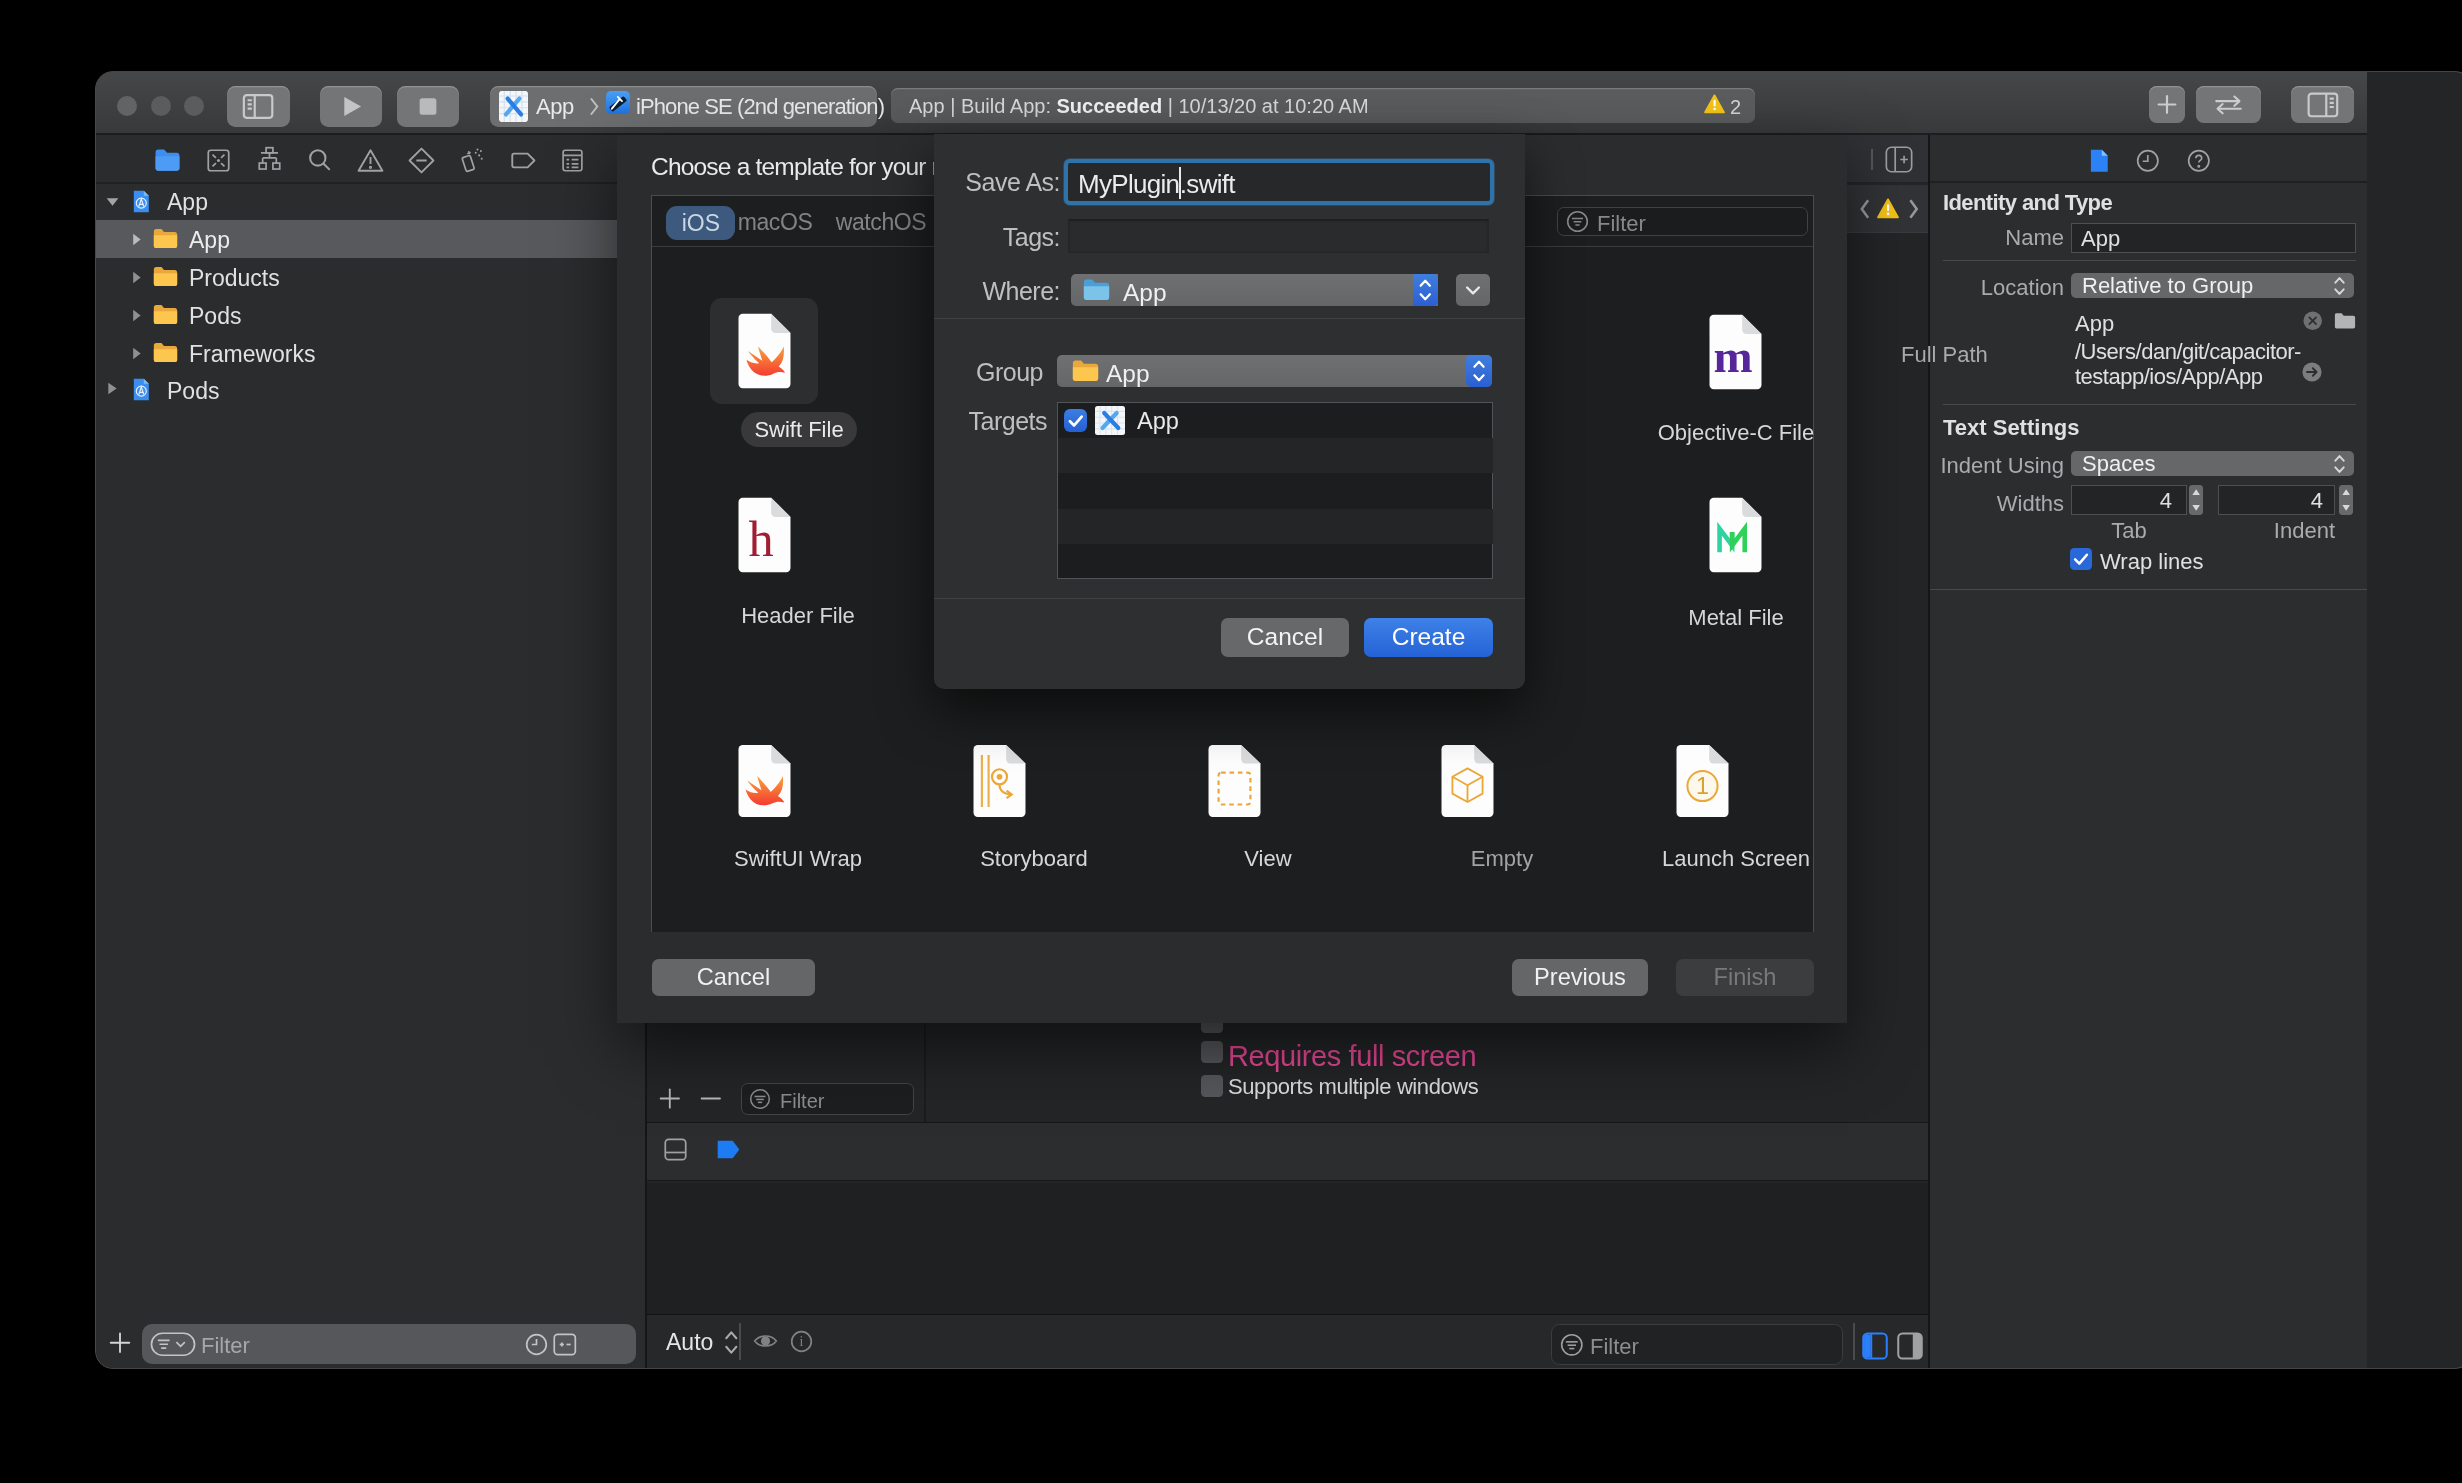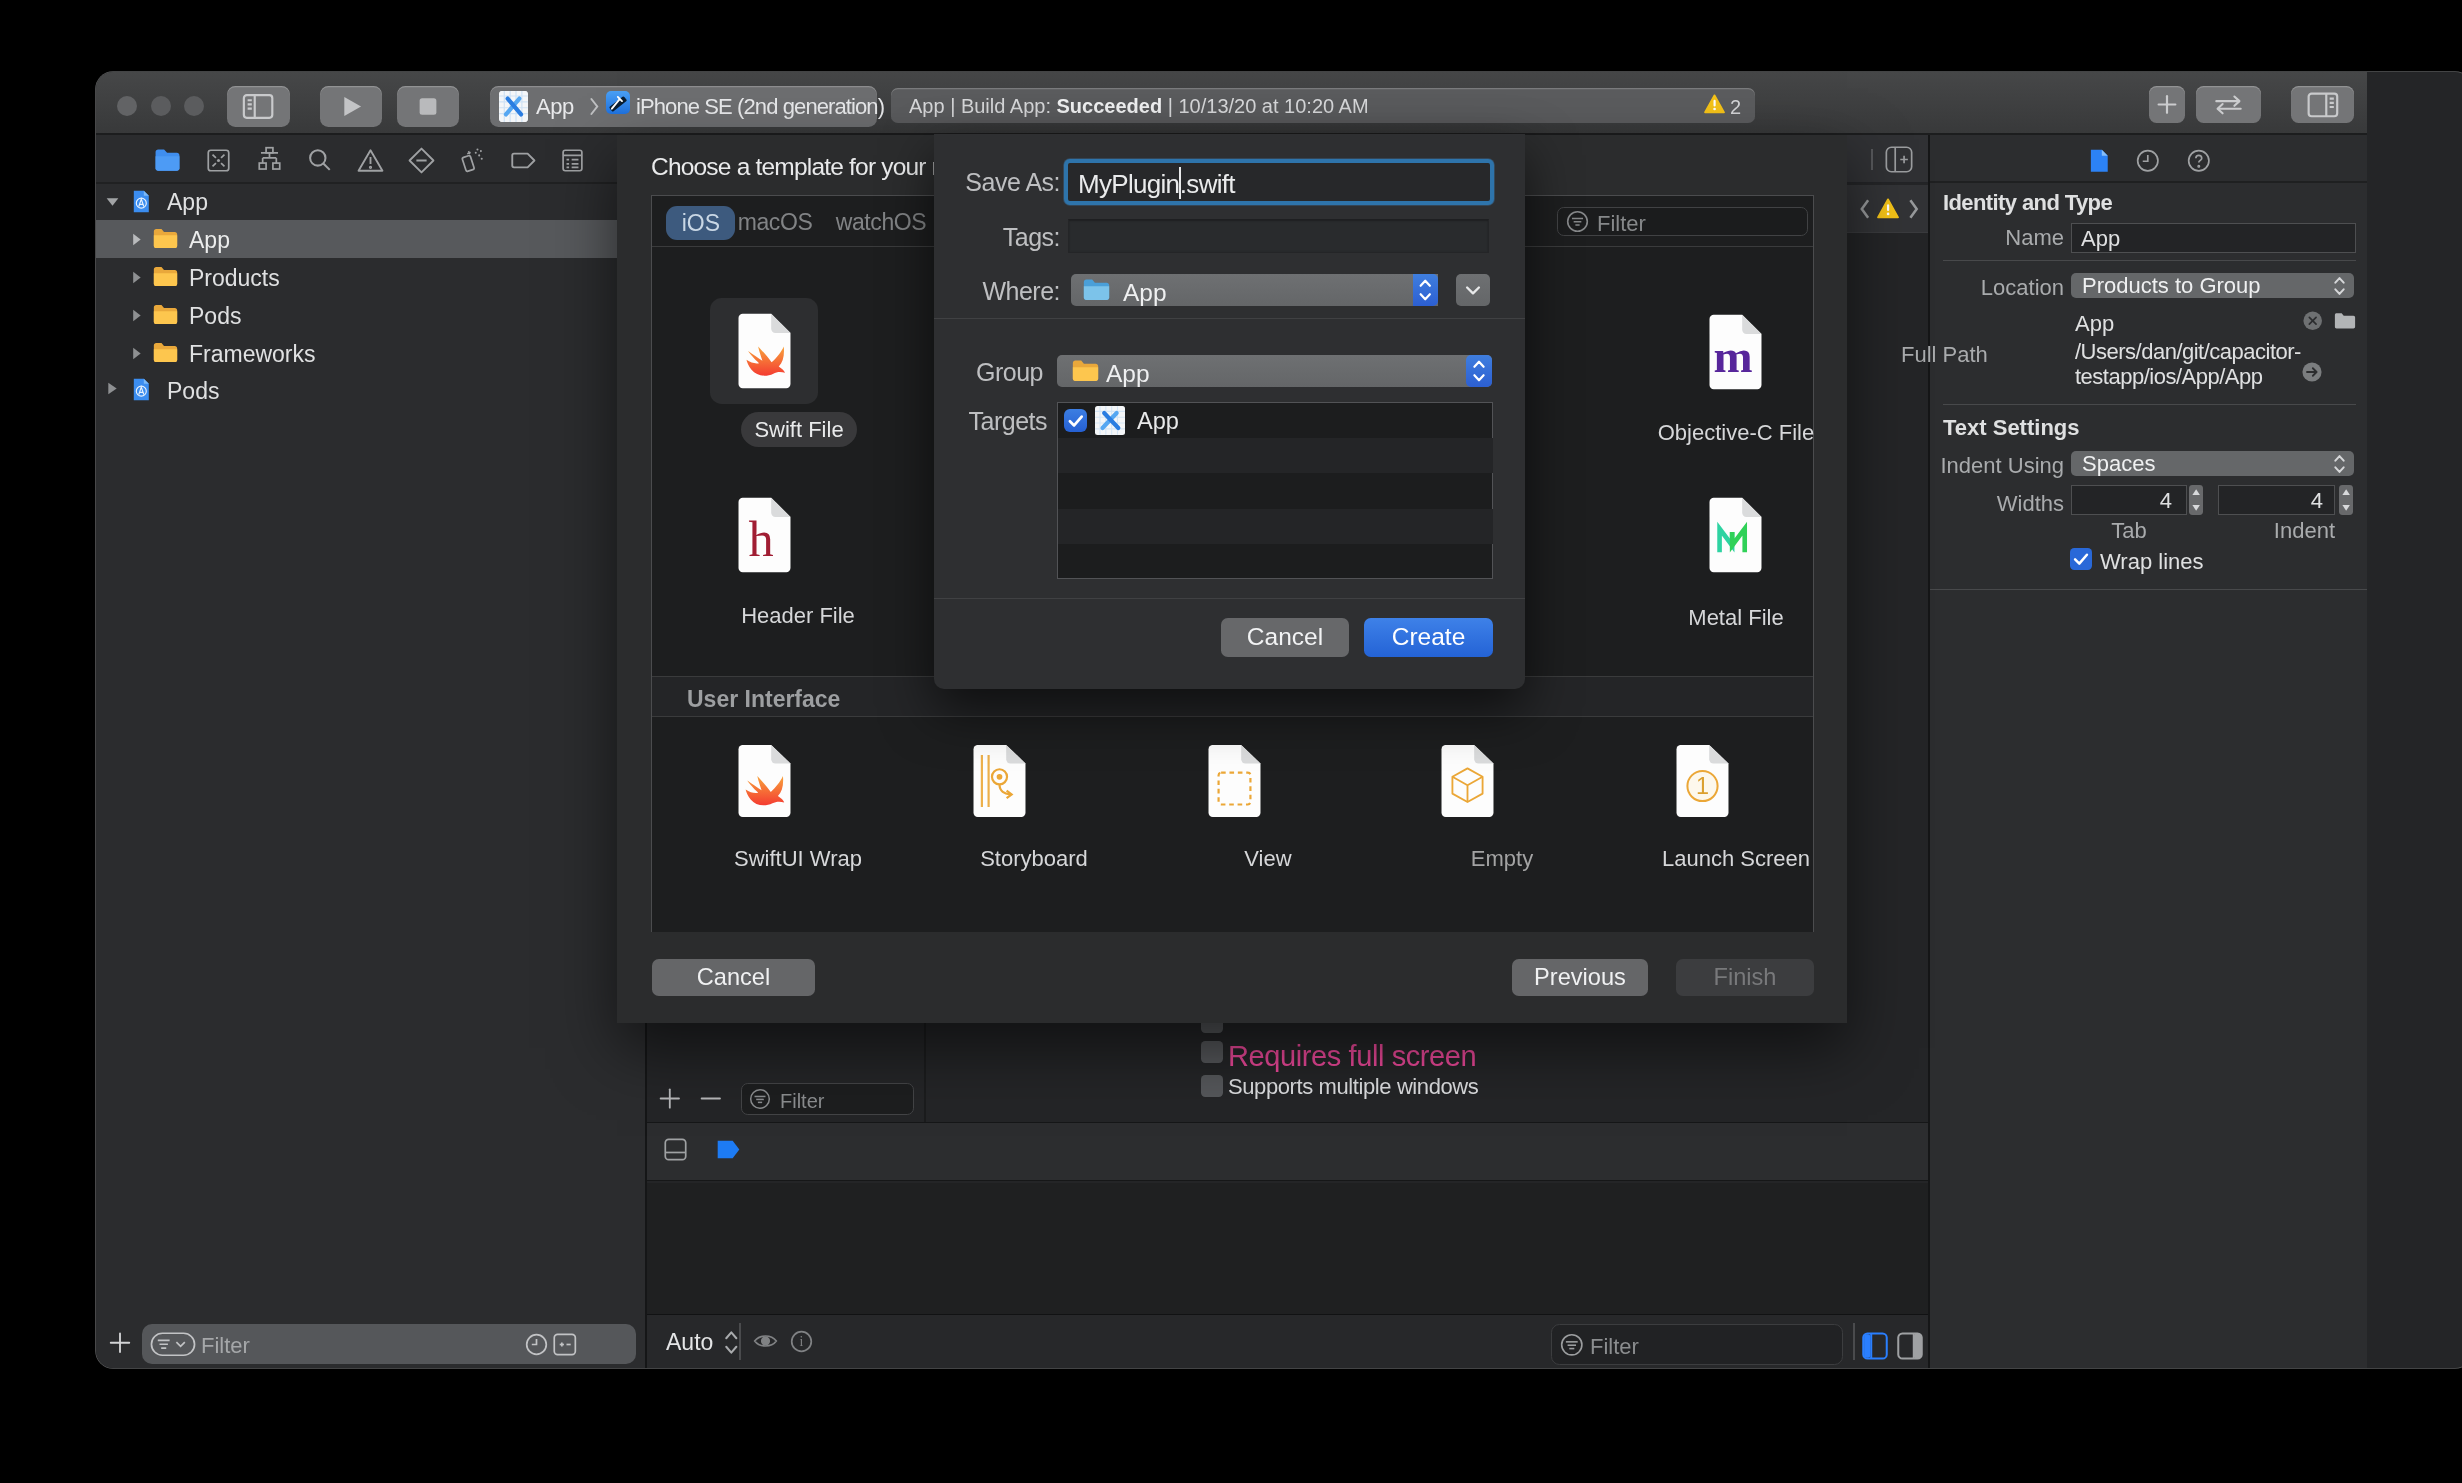--- a/index.html
+++ b/index.html
@@ -448,21 +448,21 @@
         </g>
       </svg></div>
 
   <div class="abs" style="left:1847px;top:118px;color:#dfe0e1;font-size:22px;font-weight:bold;letter-spacing:-0.6px;">Identity and Type</div>
   <div class="abs" style="left:1805px;top:151px;width:163px;text-align:right;color:#a9abad;font-size:22px;line-height:29.5px;white-space:nowrap;">Name</div>
   <div class="abs" style="left:1975px;top:151px;width:285px;height:30px;background:#232426;border:0.8px solid #4e4f51;"></div>
   <div class="abs" style="left:1985px;top:154px;color:#dfe0e1;font-size:22px;">App</div>
   <div class="abs" style="left:1847px;top:188px;width:413px;height:0.8px;background:#48494b;"></div>
   <div class="abs" style="left:1805px;top:203px;width:163px;text-align:right;color:#a9abad;font-size:22px;line-height:25px;white-space:nowrap;">Location</div>
   <div class="abs" style="left:1975px;top:201px;width:283px;height:25px;border-radius:5px;background:#656769;"></div>
-  <div class="abs" style="left:1986px;top:202px;color:#eff0f1;font-size:22px;line-height:24.5px;">Products to Group</div>
+  <div class="abs" style="left:1986px;top:202px;color:#eff0f1;font-size:22px;line-height:24.5px;">Relative to Group</div>
   <div class="abs" style="left:2236px;top:203px;"><svg width="15" height="22" viewBox="0 0 18 26">
         <g fill="none" stroke="#d6d7d9" stroke-width="2.4" stroke-linecap="round" stroke-linejoin="round">
           <path d="M4 9 L9 3.5 L14 9"></path>
           <path d="M4 17 L9 22.5 L14 17"></path>
         </g>
       </svg></div>
   <div class="abs" style="left:1979px;top:239px;color:#dfe0e1;font-size:22px;">App</div>
   <div class="abs" style="left:2207px;top:239px;"><svg width="19.4" height="19.4" viewBox="0 0 23 23">
         <circle cx="11.5" cy="11.5" r="11" fill="#6e7072"></circle>
         <g stroke="#2c2d2f" stroke-width="2" stroke-linecap="round">
@@ -578,23 +578,20 @@
               <path d="M42 2 L65 25 H47 a5 5 0 0 1-5-5 Z" fill="#dadbdc"></path>
               <g fill="none" stroke-width="5.5" stroke-linejoin="miter">
                 <path d="M15 67 V39 L30 59 V43" stroke="#2ed3a2"></path>
                 <path d="M30 43 V59 L45 39 V67" stroke="#30d158"></path>
               </g>
             </svg>
         </div>
         <div class="abs" style="left:970px;top:317px;width:228px;text-align:center;color:#d6d7d9;font-size:22px;">Metal File</div>
       </div>
 
-      <div class="abs" style="left:0;top:480px;width:1161px;height:41px;background:#242527;border-bottom:0.8px solid #3a3b3c;border-top:0.8px solid #3a3b3c;">
-        <div class="abs" style="left:35px;top:9.3px;color:#9d9fa1;font-size:23px;font-weight:bold;">User Interface</div>
-      </div>
 
       <div class="abs" style="left:0;top:522px;width:1161px;height:214px;background:#1d1e1f;">
         <div class="abs" style="left:84px;top:24.5px;">
           <svg width="57" height="76" viewBox="0 0 68 90">
               <path d="M3 7 a5 5 0 0 1 5-5 H42 L65 24 V83 a5 5 0 0 1-5 5 H8 a5 5 0 0 1-5-5 Z" fill="#fdfdfd"></path>
               <path d="M42 2 L65 24 H47 a5 5 0 0 1-5-5 Z" fill="#dadbdc"></path>
               <defs>
                 <linearGradient id="sg2" x1="0" y1="0" x2="0" y2="1">
                   <stop offset="0" stop-color="#f8a33c"></stop>
                   <stop offset="1" stop-color="#f43b31"></stop>

